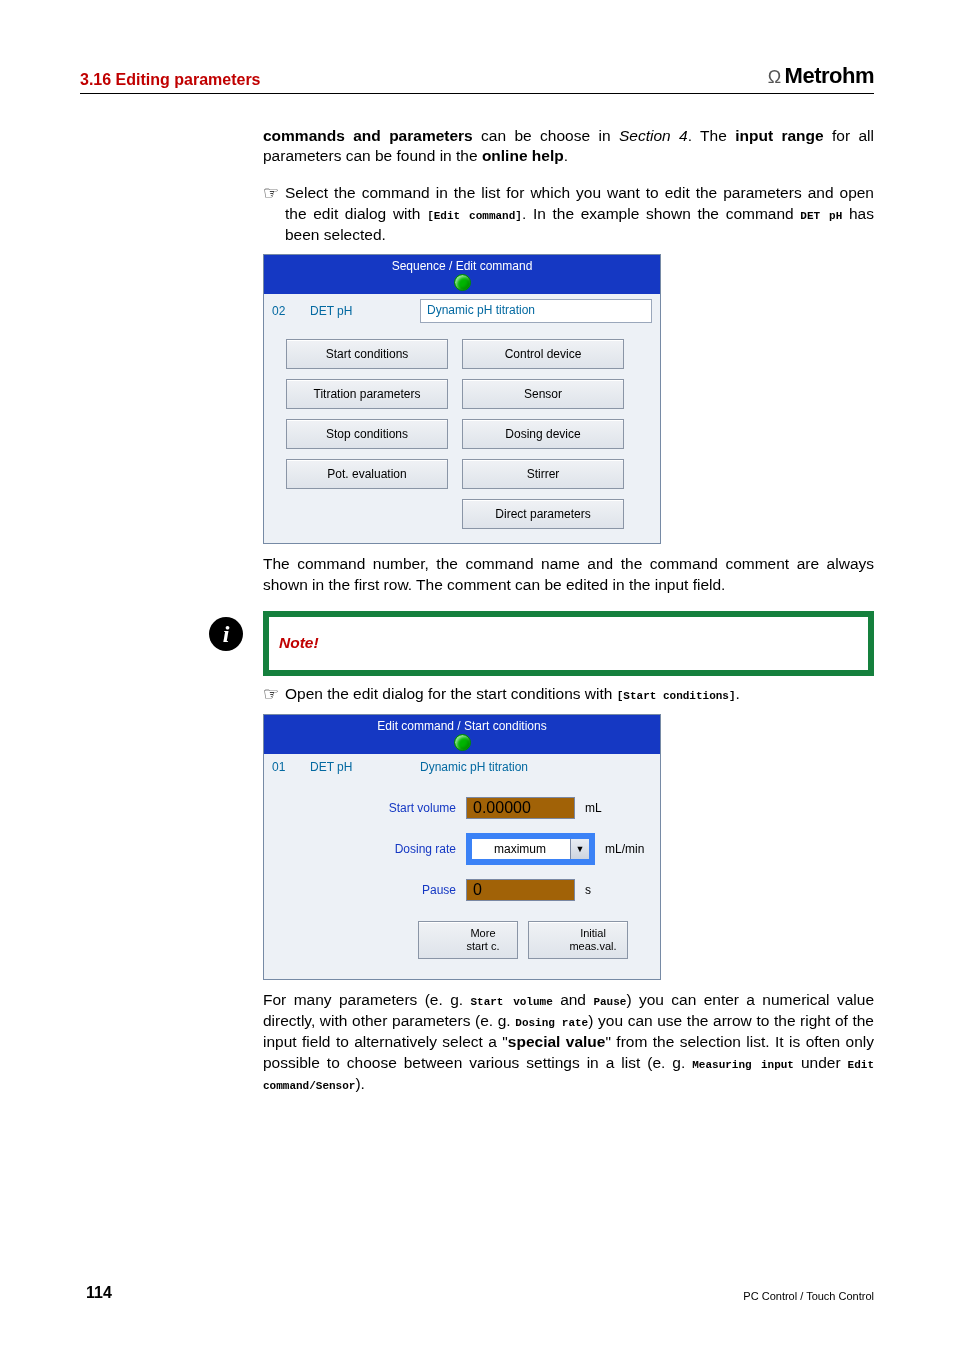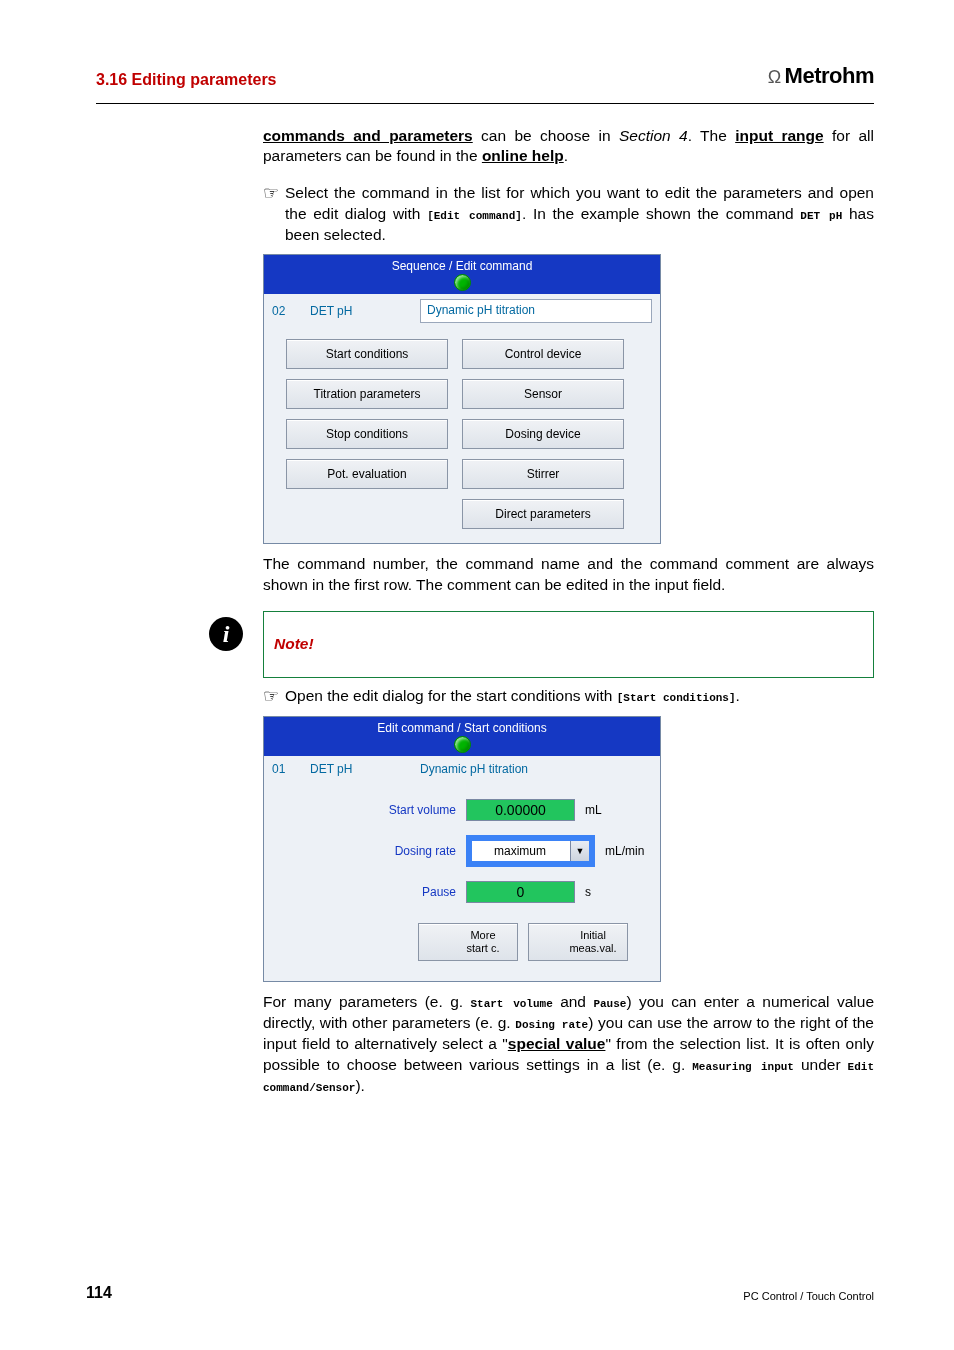--- a/index.html
+++ b/index.html
@@ -13,27 +13,27 @@
   }
   .page {
     position: relative;
     width: 954px;
     height: 1350px;
     box-sizing: border-box;
   }
   .header-bar {
     position: absolute;
     top: 63px;
-    left: 96px;
+    left: 80px;
     right: 80px;
     border-bottom: 1px solid #000;
     display: flex;
     justify-content: space-between;
     align-items: flex-end;
-    padding-bottom: 14px;
+    padding-bottom: 4px;
   }
   .header-left {
     color: #c00000;
     font-weight: bold;
     font-size: 16px;
   }
   .header-right {
     color: #000;
     font-weight: bold;
     font-size: 22px;
@@ -75,21 +75,21 @@
   }
   .bullet-body {
     flex: 1;
     text-align: justify;
   }
   .mono {
     font-family: "Courier New", monospace;
     font-weight: bold;
     font-size: 11px;
   }
-  strong { font-weight: bold; text-decoration: underline; }
+  strong { font-weight: bold; }
   em { font-style: italic; }
 
   
   .panel {
     border: 1px solid #768aa5;
     background: #edf1f6;
     margin-top: 8px;
     font-family: Tahoma, Arial, sans-serif;
   }
   .panel-title {
@@ -157,29 +157,29 @@
     margin-top: 14px;
   }
   .form-label {
     flex: 0 0 180px;
     text-align: right;
     padding-right: 10px;
     color: #1538c3;
   }
   .form-input {
     border: 1px solid #7a88a3;
-    background: #22c55e;
+    background: #a16207;
     height: 20px;
     width: 95px;
     padding: 0 6px;
     text-align: right;
-    font-size: 14px;
-    display: flex;
-    align-items: center;
-    justify-content: center;
+    font-size: 16px;
+    display: flex;
+    align-items: center;
+    justify-content: flex-start;
   }
   .form-select {
     border: 6px solid #3b82f6;
     background: #fff;
     height: 20px;
     width: 95px;
     display: flex;
     align-items: center;
     justify-content: space-between;
     padding: 0 0 0 22px;
@@ -240,22 +240,22 @@
     font-weight: bold;
     font-size: 24px;
     font-family: Georgia, serif;
     font-style: italic;
     display: flex;
     align-items: center;
     justify-content: center;
     line-height: 1;
   }
   .note-box {
-    border: 1px solid #15803d;
-    padding: 22px 10px;
+    border: 6px solid #15803d;
+    padding: 16px 10px;
   }
   .note-head {
     font-weight: bold;
     font-style: italic;
     color: #c00000;
   }
   .note-body {
     font-style: italic;
   }
 

